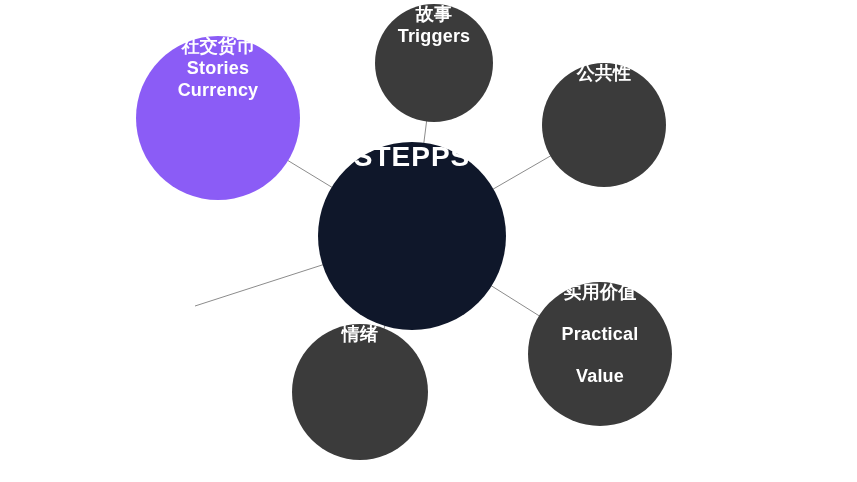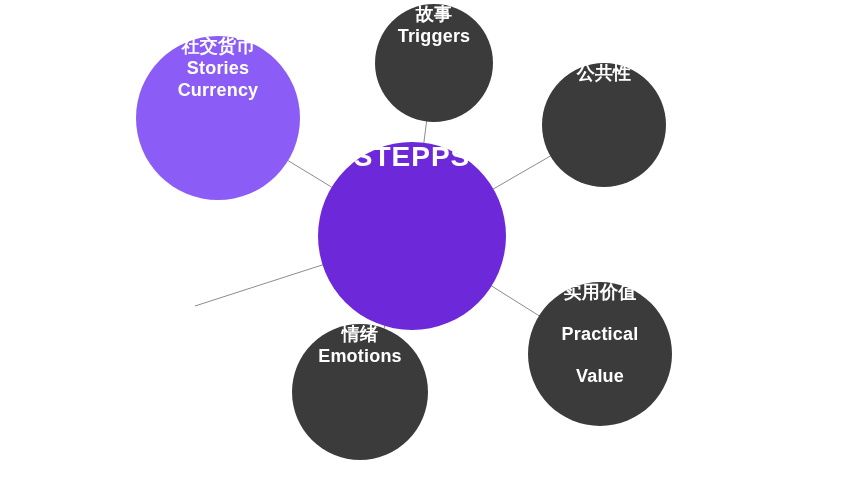--- a/index.html
+++ b/index.html
@@ -52,37 +52,36 @@
 
 <div class="canvas" style="background: rgb(255, 255, 255);">
     <svg class="edges-svg" viewBox="0 0 857 482">
       <line x1="412" y1="236" x2="218" y2="118" stroke="#8c8c8c" stroke-width="1"></line>
       <line x1="412" y1="236" x2="434" y2="63" stroke="#8c8c8c" stroke-width="1"></line>
       <line x1="412" y1="236" x2="604" y2="125" stroke="#8c8c8c" stroke-width="1"></line>
       <line x1="412" y1="236" x2="195" y2="306" stroke="#8c8c8c" stroke-width="1"></line>
       <line x1="412" y1="236" x2="360" y2="408" stroke="#8c8c8c" stroke-width="1"></line>
       <line x1="412" y1="236" x2="600" y2="354" stroke="#8c8c8c" stroke-width="1"></line>
     </svg>
-    <div class="node center" style="left: 318px; top: 142px; width: 188px; height: 188px; background: #6d28d9; color: rgb(255, 255, 255);">
+    <div class="node center" style="left: 318px; top: 142px; width: 188px; height: 188px; background: #0f172a; color: rgb(255, 255, 255);">
       <span class="label-line">STEPPS</span>
     </div>
     <div class="node" style="left: 136px; top: 36px; width: 164px; height: 164px; background: #8b5cf6; color: rgb(255, 255, 255);">
       <span class="label-line">社交货币</span>
       <span class="label-line">Stories</span>
       <span class="label-line">Currency</span>
     </div>
     <div class="node" style="left: 375px; top: 4px; width: 118px; height: 118px; background: rgb(59, 59, 59); color: rgb(255, 255, 255);">
       <span class="label-line">故事</span>
       <span class="label-line">Triggers</span>
     </div>
     <div class="node" style="left: 542px; top: 63px; width: 124px; height: 124px; background: rgb(59, 59, 59); color: rgb(255, 255, 255);">
       <span class="label-line">公共性</span>
     </div>
     <div class="node" style="left: 292px; top: 324px; width: 136px; height: 136px; background: rgb(59, 59, 59); color: rgb(255, 255, 255);">
       <span class="label-line">情绪</span>
-      <span class="label-line">Emotions</span>
     </div>
     <div class="node" style="left: 528px; top: 282px; width: 144px; height: 144px; background: rgb(59, 59, 59); color: rgb(255, 255, 255); gap: 20px;">
       <span class="label-line">实用价值</span>
       <span class="label-line">Practical</span>
       <span class="label-line">Value</span>
     </div>
   </div>
 
 </body></html>

